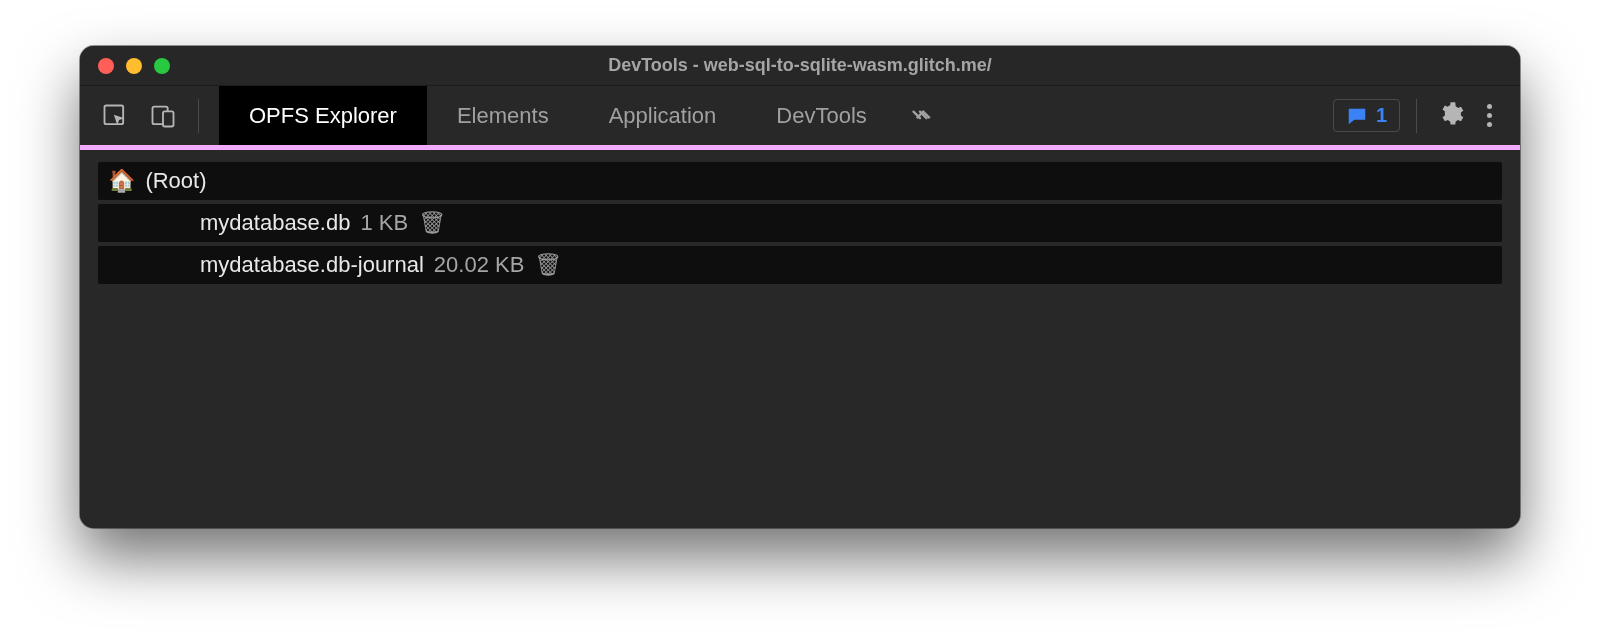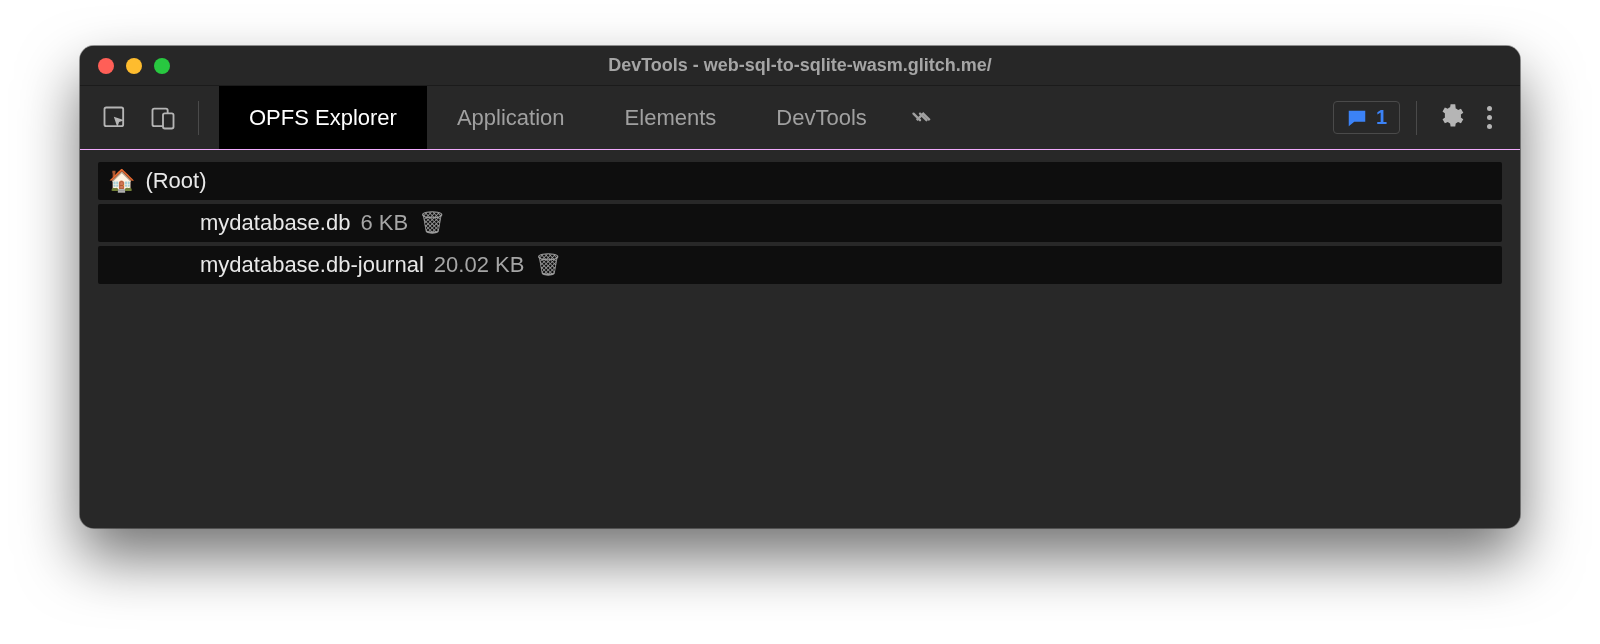--- a/index.html
+++ b/index.html
@@ -49,21 +49,21 @@
     color: #a5a5a5;
     font-size: 18px;
     font-weight: 600;
   }
   
   .tabbar {
     height: 64px;
     background: #282828;
     display: flex;
     align-items: stretch;
-    border-bottom: 1px solid #f0abfc;
+    border-bottom: 5px solid #f0abfc;
   }
   .tabbar-left {
     display: flex;
     align-items: center;
     padding: 0 12px 0 18px;
     gap: 14px;
   }
   .iconbtn {
     width: 34px; height: 34px;
     display: flex; align-items: center; justify-content: center;
@@ -180,24 +180,24 @@
           <rect x="12" y="8" width="9" height="13" rx="1.5" fill="#282828"></rect>
         </svg>
       </div>
       <div class="separator"></div>
     </div>
 
     <div class="tab active">
       <span>OPFS Explorer</span>
     </div>
     <div class="tab">
+      <span>Elements</span>
+    </div>
+    <div class="tab">
       <span>Application</span>
-    </div>
-    <div class="tab">
-      <span>Elements</span>
     </div>
     <div class="tab">
       <span>DevTools</span>
     </div>
     <div class="morebtn">
       <svg width="26" height="26" viewBox="0 0 24 24" fill="none" stroke="currentColor" stroke-width="2.2">
         <path d="M6 9 L12 15 L6 21" transform="translate(0,-4) rotate(-90 12 12)"></path>
         <path d="M7 7 L13 13 M13 7 L19 13" stroke-linecap="round" transform="translate(-1,1)"></path>
       </svg>
     </div>
@@ -227,21 +227,21 @@
     </div>
   </div>
 
   <div class="content">
     <div class="tree-row root">
       <span class="home-icon">🏠</span>
       <span>(Root)</span>
     </div>
     <div class="tree-row file">
       <span>mydatabase.db</span>
-      <span class="file-size">6 KB</span>
+      <span class="file-size">1 KB</span>
       <span class="trash">🗑</span>
     </div>
     <div class="tree-row file">
       <span>mydatabase.db-journal</span>
       <span class="file-size">20.02 KB</span>
       <span class="trash">🗑</span>
     </div>
   </div>
 </div>
 

